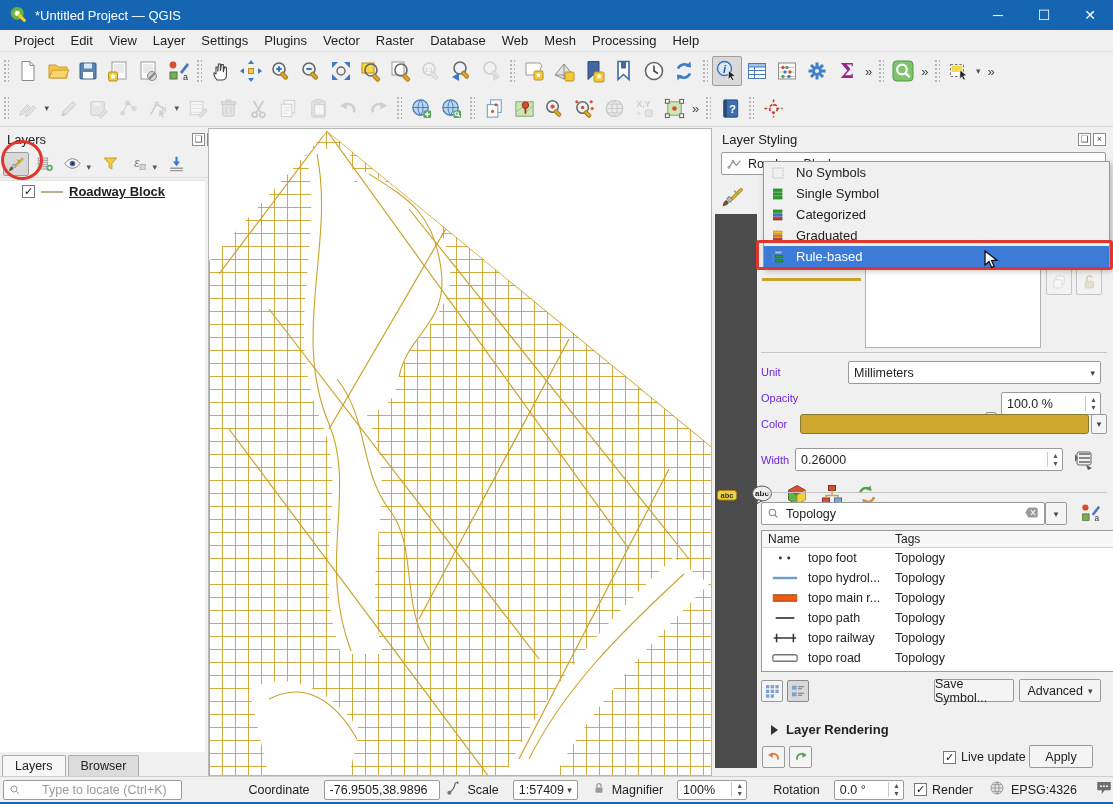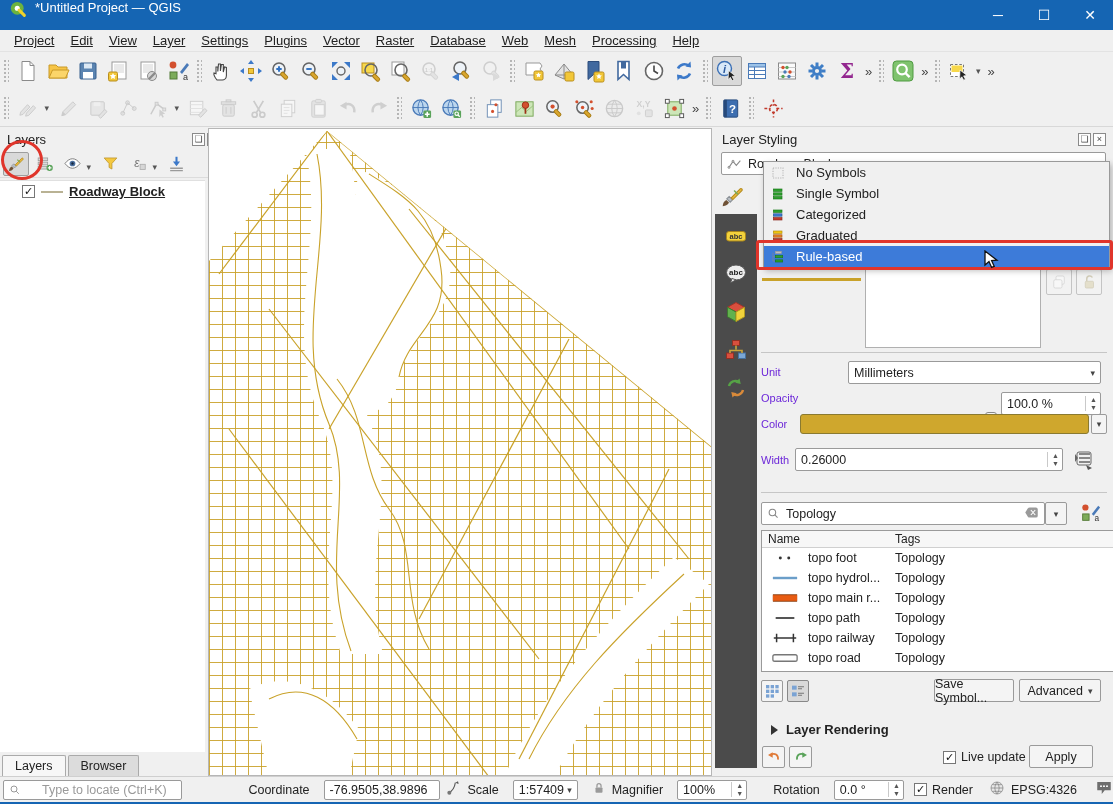--- a/index.html
+++ b/index.html
@@ -2,30 +2,30 @@
 <html><head>
 <meta charset="utf-8">
 <style>
   * { margin:0; padding:0; box-sizing:border-box; }
   html,body { width:1113px; height:804px; }
   body { font-family:"Liberation Sans", sans-serif; font-size:13px; background:#f0f0f0; color:#222;
          position:relative; overflow:hidden; }
 
   
   #titlebar { position:absolute; left:0; top:0; width:1113px; height:30px; background:#1565b3;
-              display:flex; color:#fff; }
+              display:flex; align-items:center; color:#fff; }
   #titlebar .logo { margin:0 8px 0 9px; }
   #titlebar .title { font-size:13px; }
   #titlebar .wctrl { margin-left:auto; display:flex; height:30px; }
   .wbtn { width:46px; height:30px; display:flex; align-items:center; justify-content:center; color:#fff; font-size:14px; }
 
   
   #menubar { position:absolute; left:0; top:30px; width:1113px; height:22px; background:#f0f0f0;
              display:flex; align-items:center; padding-left:6px; border-bottom:1px solid #e3e3e3; }
-  .menu-item { padding:18px 8px; font-size:13px;text-decoration:underline; }
+  .menu-item { padding:18px 8px; font-size:13px; }
 
   
   .toolbar { position:absolute; left:0; width:1113px; background:#f0f0f0; display:flex; align-items:center; }
   #tb1 { top:52px; height:38px; }
   #tb2 { top:90px; height:37px; border-bottom:1px solid #d8d8d8; }
   .grip { width:6px; height:24px; margin:0 4px 0 3px;
           background-image:radial-gradient(circle,#b5b5b5 1px,transparent 1.3px); background-size:4px 4px; }
   .tbtn { width:30px; height:30px; display:flex; align-items:center; justify-content:center;
           border:1px solid transparent; border-radius:2px; background:transparent; padding:0; position:relative; }
   .tbtn.pressed { background:#d9d9d9; border-color:#9e9e9e; }
@@ -54,21 +54,21 @@
   .lp-tab { padding:3px 12px; font-size:12.5px; border:1px solid #aaa; border-bottom:none; background:#dcdcdc; margin-right:2px; border-radius:2px 2px 0 0; }
   .lp-tab.active { background:#f7f7f7; }
 
   
   #map { position:absolute; left:208px; top:128px; width:504px; height:648px; background:#fff;
          border:1px solid #b6b6b6; overflow:hidden; }
 
   
   #spanel { position:absolute; left:715px; top:128px; width:398px; height:648px; background:#f0f0f0; }
   #sp-strip { position:absolute; left:0; top:86px; width:42px; height:554px; background:#4b4b4b;
-              display:flex; flex-direction:column; align-items:center; padding-top:10px; gap:11px; }
+              display:flex; flex-direction:row; align-items:center; padding-top:10px; gap:11px; }
   .sp-abs { position:absolute; }
   .input, .combo, .spin { background:#fff; border:1px solid #9a9a9a; border-radius:2px; font-size:12.5px;
                           display:flex; align-items:center; padding:0 5px; }
   .combo .caret, .spin .arrows { margin-left:auto; }
   .caret { font-size:9px; color:#444; }
   .arrows { display:flex; flex-direction:column; font-size:7px; color:#555; line-height:1.1;
             border-left:1px solid #c9c9c9; padding-left:4px; margin-right:-2px; }
   .btn { background:#f4f4f4; border:1px solid #9a9a9a; border-radius:2px; font-size:12.5px;
          display:flex; align-items:center; justify-content:center; gap:5px; }
   .btn.pressed { background:#d9d9d9; border-color:#888; }

